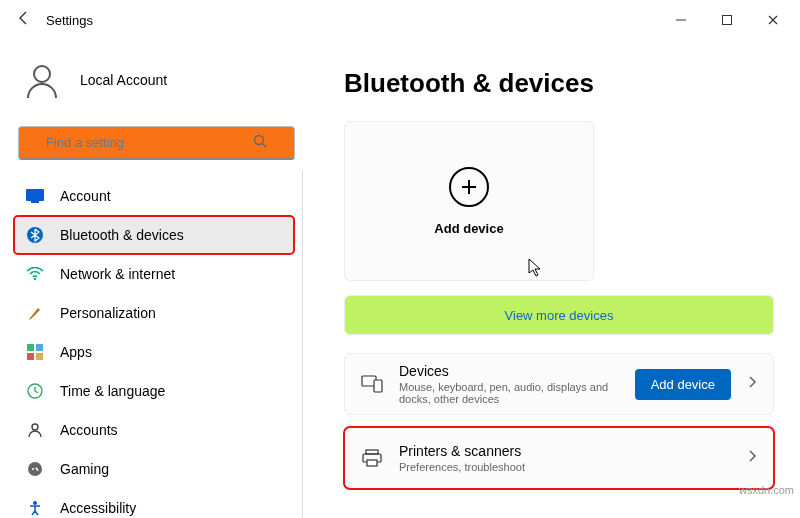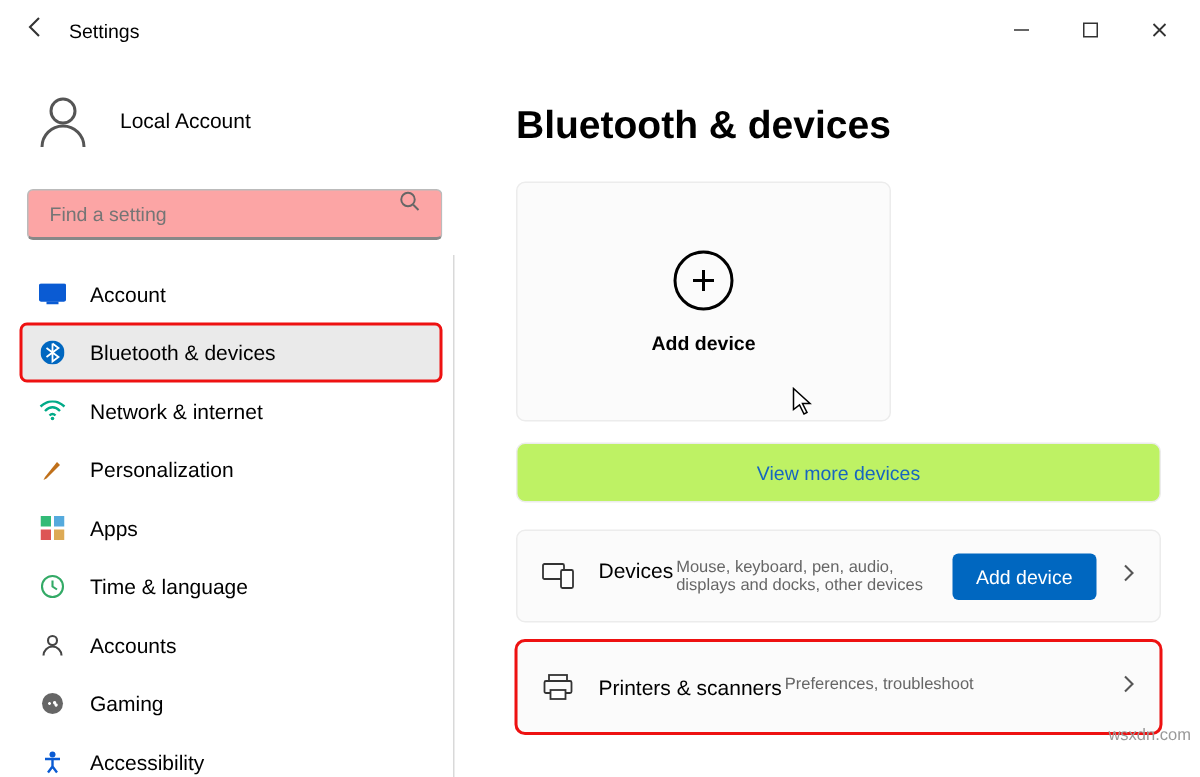--- a/index.html
+++ b/index.html
@@ -7,37 +7,37 @@
   .titlebar { height: 40px; display: flex; align-items: center; justify-content: space-between; padding: 0 4px 0 16px; }
   .titlebar-left { display: flex; align-items: center; gap: 14px; }
   .titlebar-title { font-size: 13px; }
   .win-controls { display: flex; }
   .win-btn { width: 46px; height: 32px; display: flex; align-items: center; justify-content: center; }
   .content { display: flex; height: 478px; }
   .sidebar { width: 310px; padding: 10px 6px 0 10px; border-right: 1px solid transparent; }
   .account { display: flex; align-items: center; gap: 18px; padding: 10px 12px 20px 12px; }
   .avatar { width: 40px; height: 40px; }
   .account-name { font-size: 14px; }
-  .search { margin: 6px 8px 10px 8px; height: 34px; border: 1px solid #bbb; border-bottom: 2px solid #888; border-radius: 4px; background: #fca5a5; display: flex; padding: 0 14px; }
+  .search { margin: 6px 8px 10px 8px; height: 34px; border: 1px solid #bbb; border-bottom: 2px solid #888; border-radius: 4px; background: #f97316; display: flex; align-items: center; padding: 0 27px; }
   .search input { flex: 1; border: none; outline: none; background: transparent; font-size: 13px; }
   .nav { padding-top: 6px; }
   .nav-scroll { border-right: 1px solid #d9d9d9; padding-right: 4px; }
   .nav-item { display: flex; align-items: center; gap: 16px; height: 38px; padding: 0 12px; border-radius: 4px; margin: 1px 4px; font-size: 14px; cursor: pointer; }
   .nav-item.active { background: #eaeaea; }
   .nav-icon { width: 18px; display: flex; justify-content: center; }
   .highlight-red { outline: 2px solid #e11; outline-offset: -1px; }
   .main { flex: 1; padding: 28px 26px 0 34px; display: flex; flex-direction: column; }
   .page-title { font-size: 26px; font-weight: 600; margin-bottom: 22px; }
   .add-device-card { width: 250px; height: 160px; background: #fbfbfb; border: 1px solid #ececec; border-radius: 6px; display: flex; flex-direction: column; align-items: center; justify-content: center; gap: 14px; margin-bottom: 14px; }
   .plus-circle { width: 40px; height: 40px; border: 2px solid #000; border-radius: 50%; display: flex; align-items: center; justify-content: center; }
   .card-label { font-size: 13px; font-weight: 600; }
   .view-more { height: 40px; background: #bef264; border: 1px solid #ececec; border-radius: 6px; display: flex; align-items: center; justify-content: center; color: #1665c0; font-size: 13px; cursor: pointer; margin-bottom: 18px; }
   .row { height: 62px; background: #fbfbfb; border: 1px solid #ececec; border-radius: 6px; display: flex; align-items: center; padding: 0 16px; gap: 16px; margin-bottom: 12px; cursor: pointer; }
   .row-icon { width: 22px; display: flex; justify-content: center; }
-  .row-text { flex: 1; display: flex; flex-direction: row; gap: 2px; }
+  .row-text { flex: 1; display: flex; flex-direction: column; gap: 2px; }
   .row-title { font-size: 14px; }
   .row-sub { font-size: 11px; color: #666; }
   .row-btn { background: #0067c0; color: #fff; border: none; border-radius: 4px; padding: 8px 16px; font-size: 13px; cursor: pointer; }
   .chevron { color: #555; }
   .watermark { position: absolute; right: 6px; top: 484px; font-size: 11px; color: #999; }
   .cursor { position: absolute; left: 528px; top: 258px; pointer-events: none; }
 </style>
 </head>
 <body>
 

